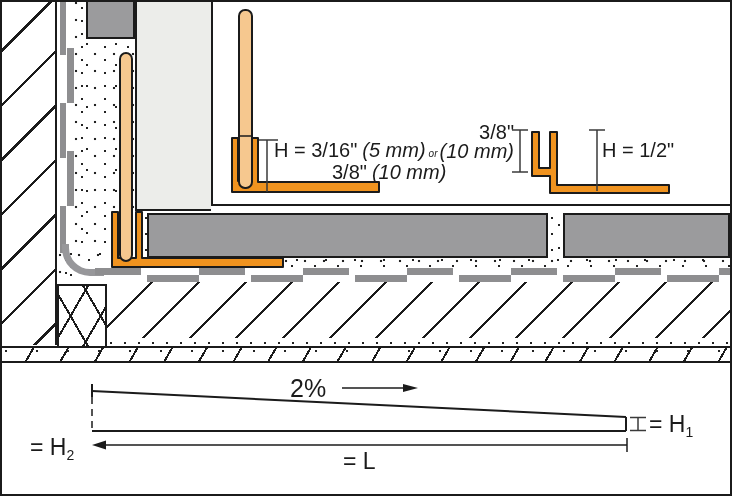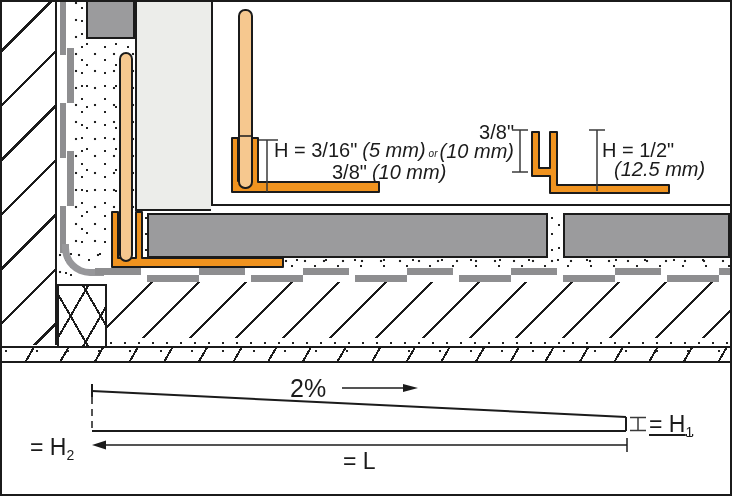--- a/index.html
+++ b/index.html
@@ -91,21 +91,21 @@
   #t-rh .metric{margin-left:0;display:block;}
   #t-rH{left:389px;top:141px;}
   #t-rH .metric{margin-left:12px;display:block;}
   
   #slope-svg{left:0;top:362px;}
   .slopetext{position:absolute;font-size:23px;white-space:nowrap;z-index:20;}
   .slopetext sub{font-size:14px;vertical-align:-5px;}
   #t-h2{left:30px;top:398px;margin-top:36px;}
   #t-pct{left:290px;top:374px;font-size:25px;}
   #t-L{left:343px;top:448px;}
-  #t-h1{left:649px;top:411px;text-decoration:underline;}
+  #t-h1{left:649px;top:411px;}
 </style>
 </head>
 <body>
 
 <div id="stage">
 
   <div class="abs hatch-wall" id="wall-hatch"></div>
   <div class="abs stipple" id="mortar"></div>
   <div class="abs stipple" id="corner-stipple"></div>
   <div class="abs memdash-v1" id="mem-col1"></div>
@@ -162,21 +162,20 @@
       </span>
     </div>
 
     <div class="dimtext" id="t-rh">
       <span>3/8"</span>
       <span class="metric">(10 mm)</span>
     </div>
 
     <div class="dimtext" id="t-rH">
       <span>H = 1/2"</span>
-      <span class="metric">(12.5 mm)</span>
     </div>
   </div>
 
   <svg class="abs" id="slope-svg" width="732" height="134" viewBox="0 362 732 134">
     <line x1="92" y1="391" x2="626" y2="417" stroke="#1b1b1b" stroke-width="2"></line>
     <line x1="626" y1="417" x2="626" y2="431" stroke="#1b1b1b" stroke-width="2"></line>
     <line x1="92" y1="431" x2="626" y2="431" stroke="#1b1b1b" stroke-width="2"></line>
     <line x1="92" y1="384" x2="92" y2="397" stroke="#1b1b1b" stroke-width="2"></line>
     <line x1="92" y1="397" x2="92" y2="431" stroke="#1b1b1b" stroke-width="1.5" stroke-dasharray="7,5"></line>
     <line x1="98" y1="445" x2="627" y2="445" stroke="#1b1b1b" stroke-width="1.5"></line>

